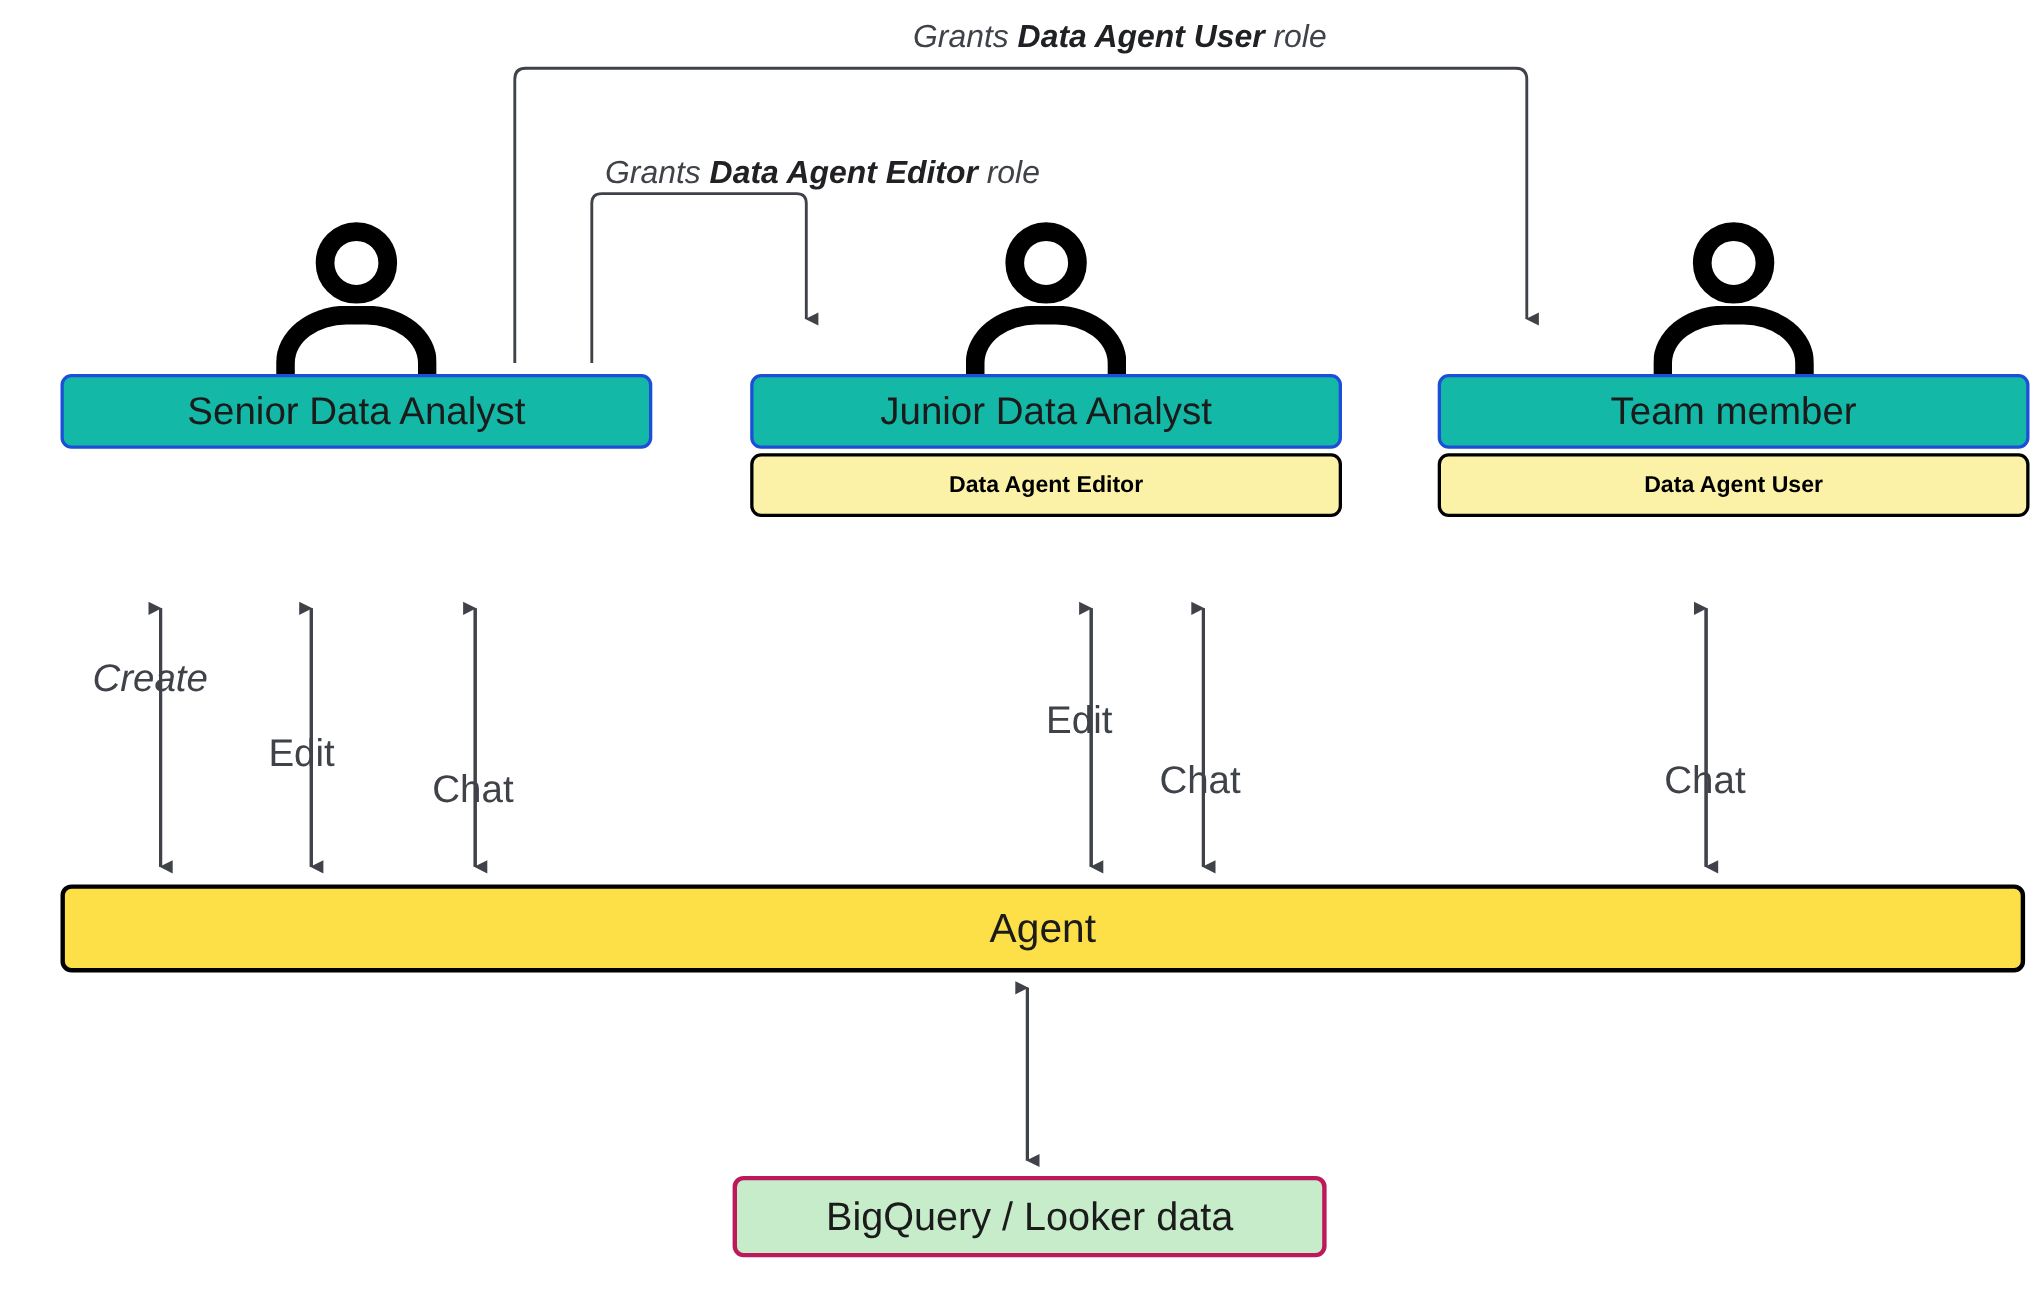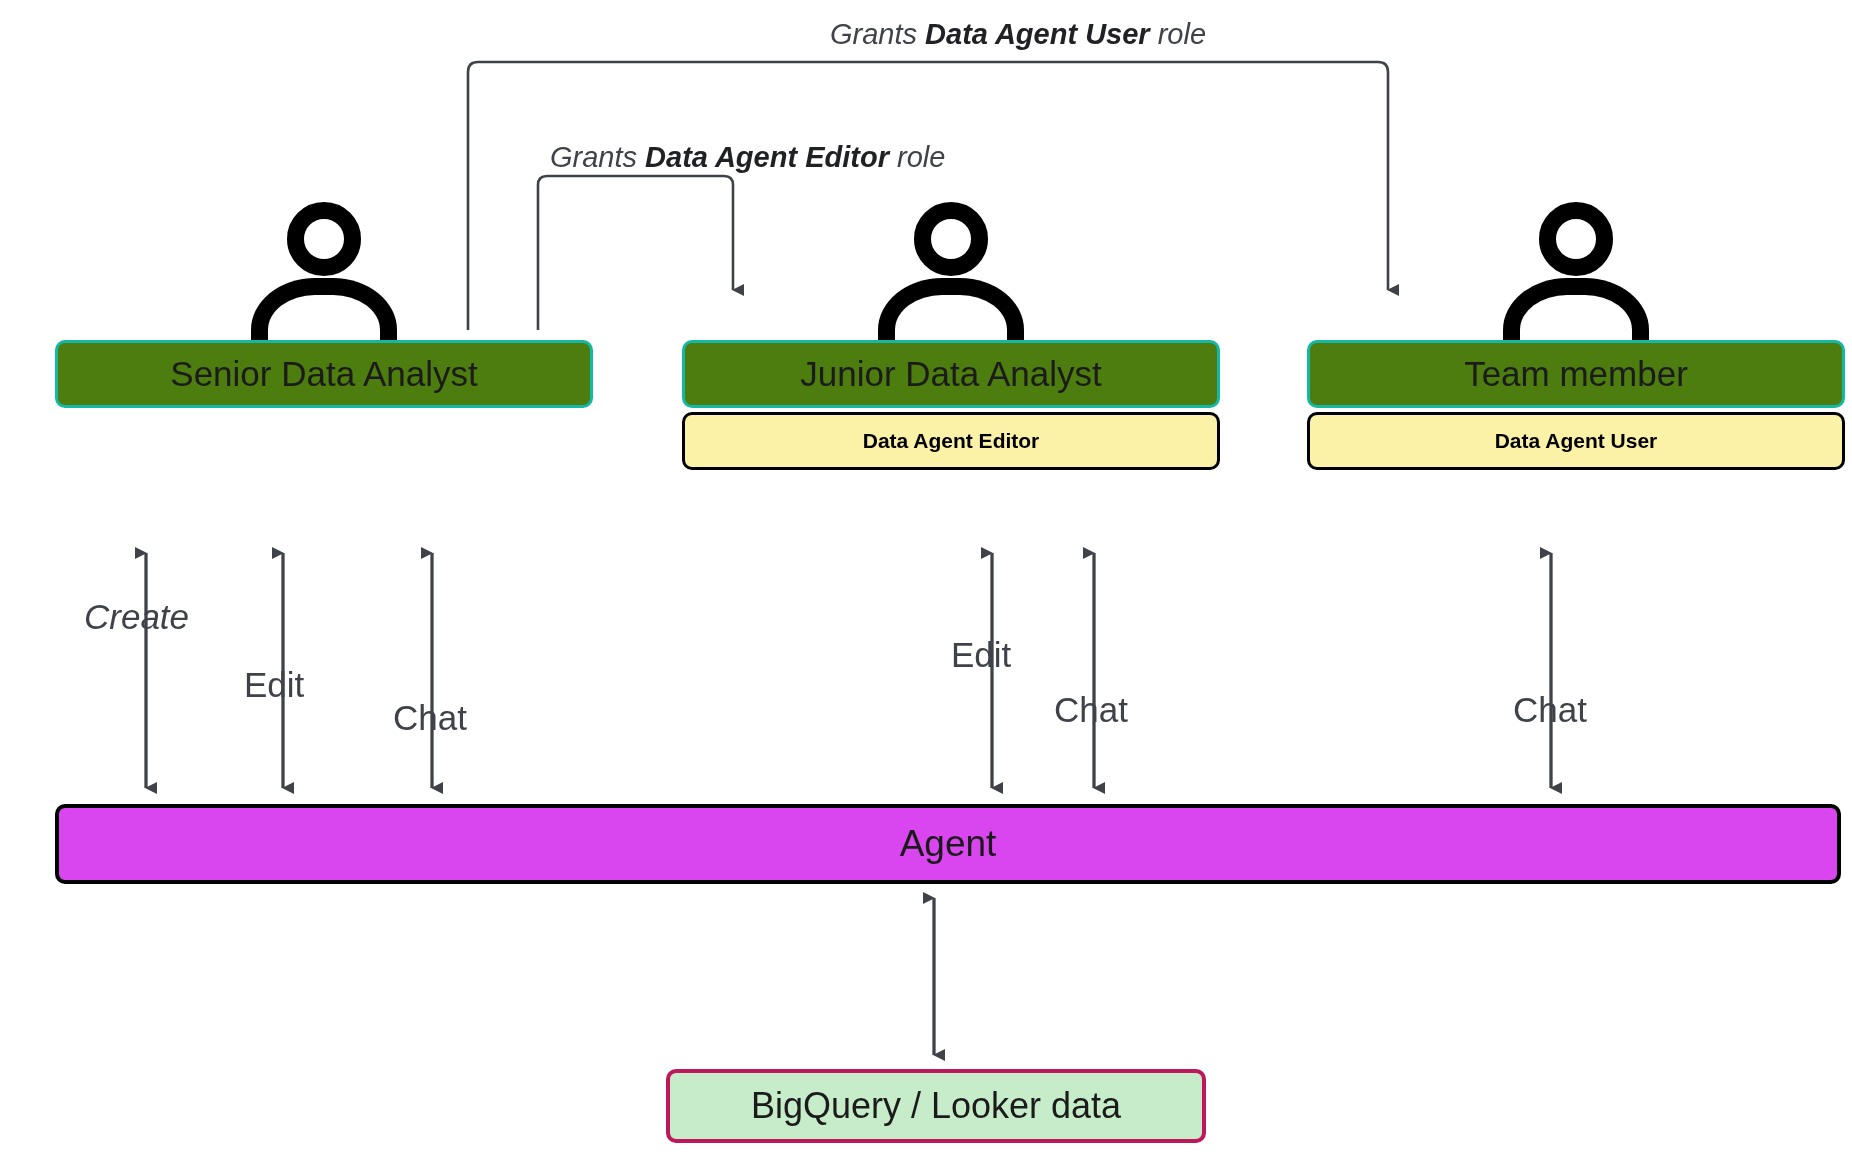--- a/index.html
+++ b/index.html
@@ -67,22 +67,22 @@
     left: -17px;
     bottom: -17px;
     width: 146px;
     height: 17px;
     background: #000000;
   }
 
   .title-box {
     position: relative;
     height: 68px;
-    background: #4d7c0f;
-    border: 3px solid #14b8a6;
+    background: #14b8a6;
+    border: 3px solid #1d4ed8;
     border-radius: 10px;
     display: flex;
     align-items: center;
     justify-content: center;
     font-size: 35px;
     color: #1b1b1b;
     box-sizing: border-box;
   }
   .role-box {
     position: relative;
@@ -103,21 +103,21 @@
     white-space: pre-line;
   }
 
   
   .agent-bar {
     position: absolute;
     left: 55px;
     top: 804px;
     width: 1786px;
     height: 80px;
-    background: #d946ef;
+    background: #fde047;
     border: 4px solid #000000;
     border-radius: 10px;
     display: flex;
     align-items: center;
     justify-content: center;
     font-size: 37px;
     color: #1b1b1b;
     box-sizing: border-box;
   }
   .data-box {

